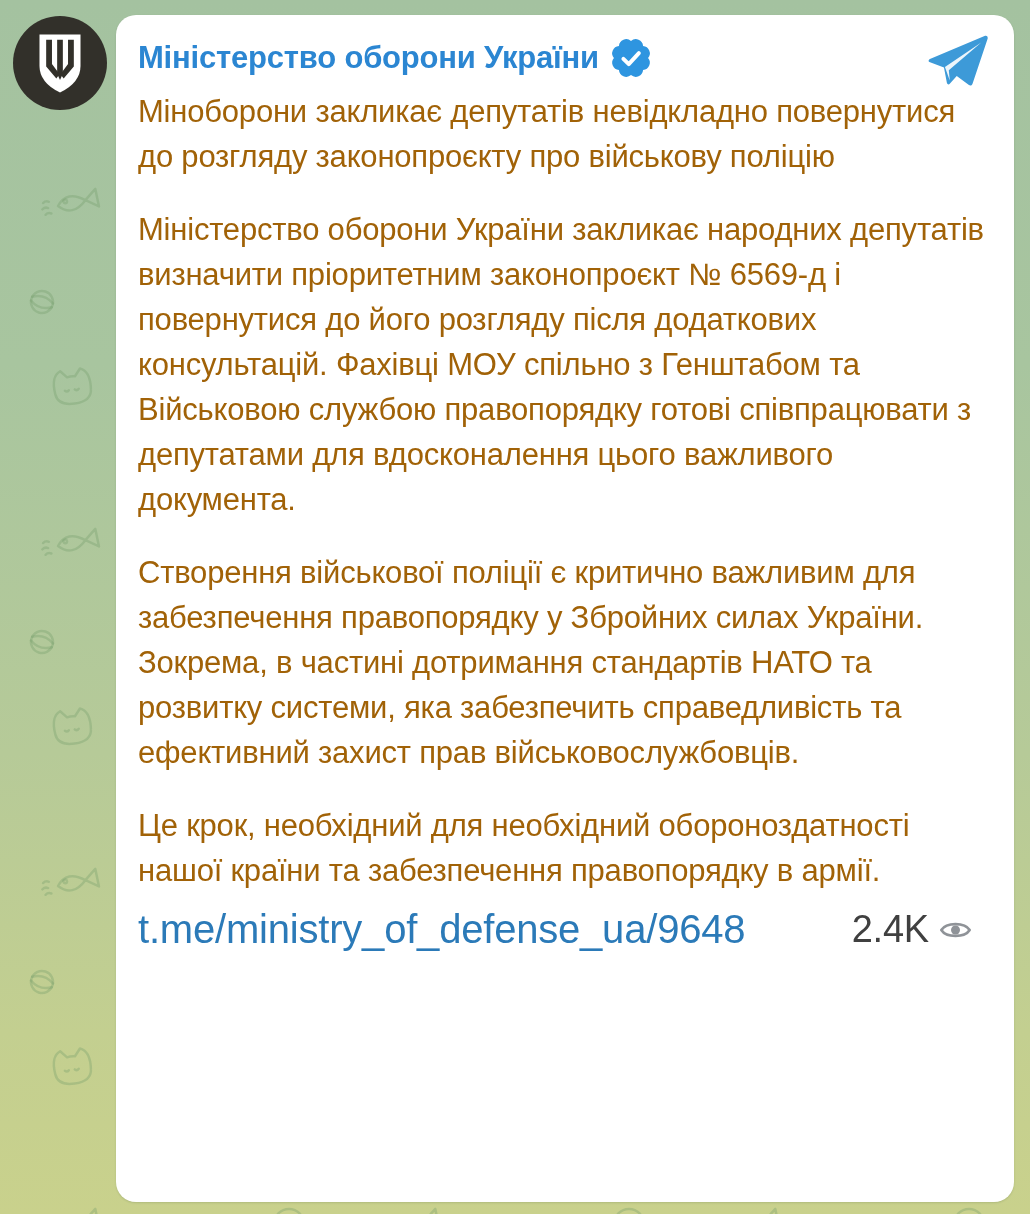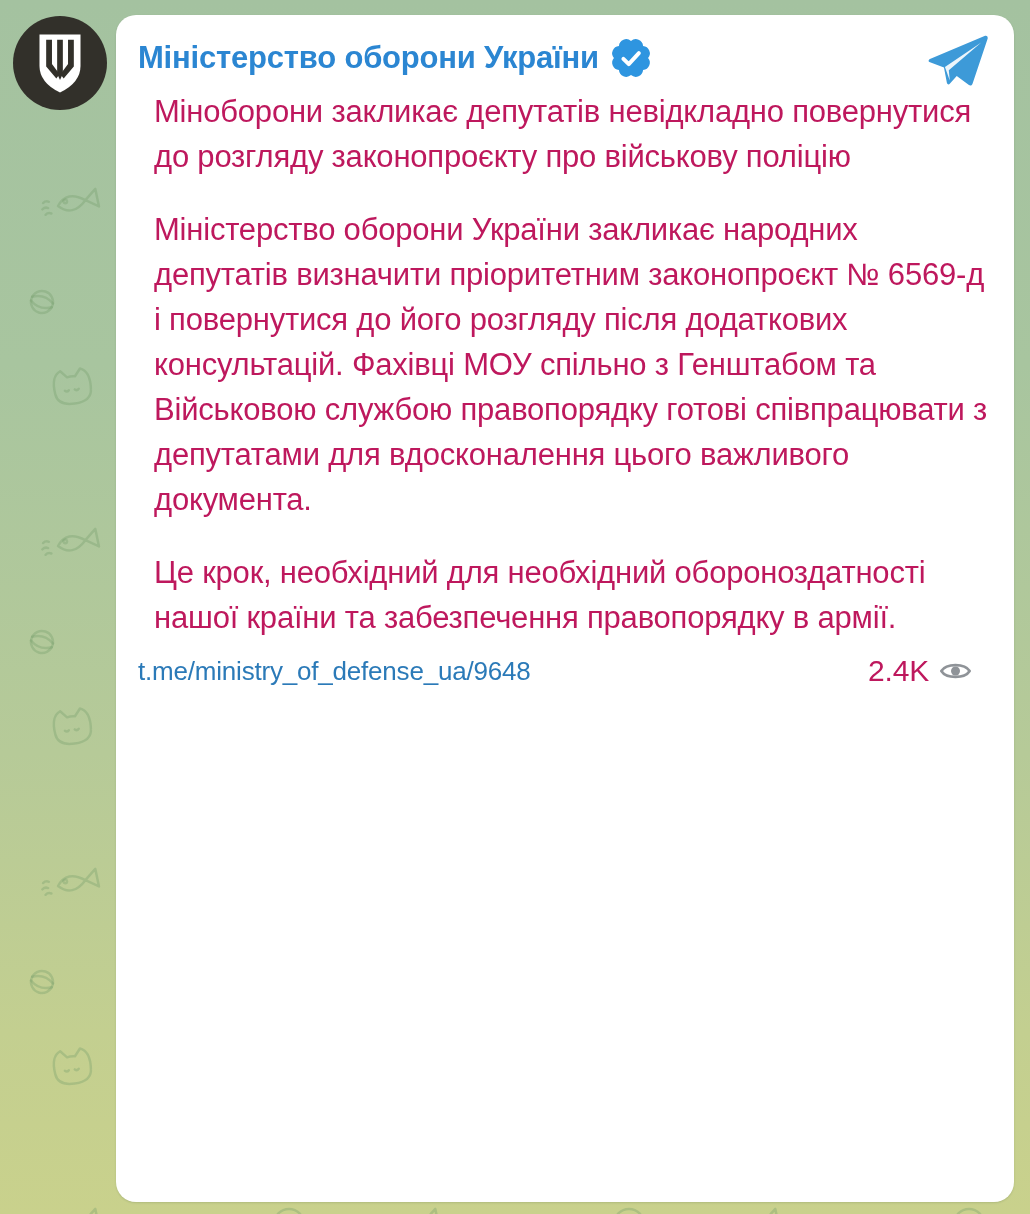--- a/index.html
+++ b/index.html
@@ -44,36 +44,36 @@
   }
   .badge { width: 42px; height: 42px; flex: 0 0 auto; }
 
   .share-plane {
     position: absolute; top: 18px; right: 26px;
     width: 60px; height: 56px; cursor: pointer;
   }
   .share-plane svg { width: 100%; height: 100%; }
 
   .msg-body p {
-    font-size: 31px; line-height: 45px; color: #be185d;
+    font-size: 31px; line-height: 45px; color: #a16207;
     letter-spacing: -0.2px;
-    margin: 0 0 28px 16px;
+    margin: 0 0 28px 0;
     max-width: 856px;
   }
   .msg-body p:last-child { margin-bottom: 0; }
 
   .bubble-footer {
     display: flex; justify-content: space-between; align-items: center;
     margin-top: 14px;
   }
   .post-link {
-    font-size: 26px; color: #2b7ab8; text-decoration: none;
+    font-size: 40px; color: #2b7ab8; text-decoration: none;
     letter-spacing: -0.2px; cursor: pointer;
   }
-  .meta { display: flex; align-items: center; color: #be185d; font-size: 30px; letter-spacing: -0.2px; }
+  .meta { display: flex; align-items: center; color: #404040; font-size: 38px; letter-spacing: -0.2px; }
   .meta .views { margin-right: 10px; }
   .meta .eye { width: 33px; height: 24px; margin-right: 18px; }
 </style>
 </head>
 <body>
 
 <div class="screen">
 
   <div class="bg">
     <svg class="doodles" xmlns="http://www.w3.org/2000/svg">
@@ -142,20 +142,21 @@
     <div class="share-plane">
       <svg viewBox="0 0 62 56" xmlns="http://www.w3.org/2000/svg">
         <path fill="#3d9ad8" d="M59 2 2 26 c-1.9 .8 -1.8 2.7 .1 3.4 l14.4 5.4 3 15.8 c.3 1.6 2 2.1 3 .9 l7.2 -8 12.6 9.3 c1.5 1.1 3.4 .3 3.8 -1.6 L61.6 5 C62.1 2.7 60.6 1.3 59 2 Z"></path>
         <path fill="#ffffff" opacity="0.9" d="M17.5 34.2 55 9 21.5 37.6 l1 10.6 z"></path>
       </svg>
     </div>
 
     <div class="msg-body">
       <p>Міноборони закликає депутатів невідкладно повернутися до розгляду законопроєкту про військову поліцію</p>
       <p>Міністерство оборони України закликає народних депутатів визначити пріоритетним законопроєкт № 6569-д і повернутися до його розгляду після додаткових консультацій. Фахівці МОУ спільно з Генштабом та Військовою службою правопорядку готові співпрацювати з депутатами для вдосконалення цього важливого документа.</p>
+      <p>Створення військової поліції є критично важливим для забезпечення правопорядку у Збройних силах України. Зокрема, в частині дотримання стандартів НАТО та розвитку системи, яка забезпечить справедливість та ефективний захист прав військовослужбовців.</p>
       <p>Це крок, необхідний для необхідний обороноздатності нашої країни та забезпечення правопорядку в армії.</p>
     </div>
 
     <div class="bubble-footer">
       <a class="post-link" href="#">t.me/ministry_of_defense_ua/9648</a>
       <div class="meta">
         <span class="views">2.4K</span>
         <svg class="eye" viewBox="0 0 30 22" xmlns="http://www.w3.org/2000/svg">
           <path d="M2 11 C6.5 3.8 23.5 3.8 28 11 C23.5 18.2 6.5 18.2 2 11 Z" fill="none" stroke="#8f9398" stroke-width="2.4" stroke-linejoin="round"></path>
           <circle cx="15" cy="11" r="4.1" fill="#8f9398"></circle>

